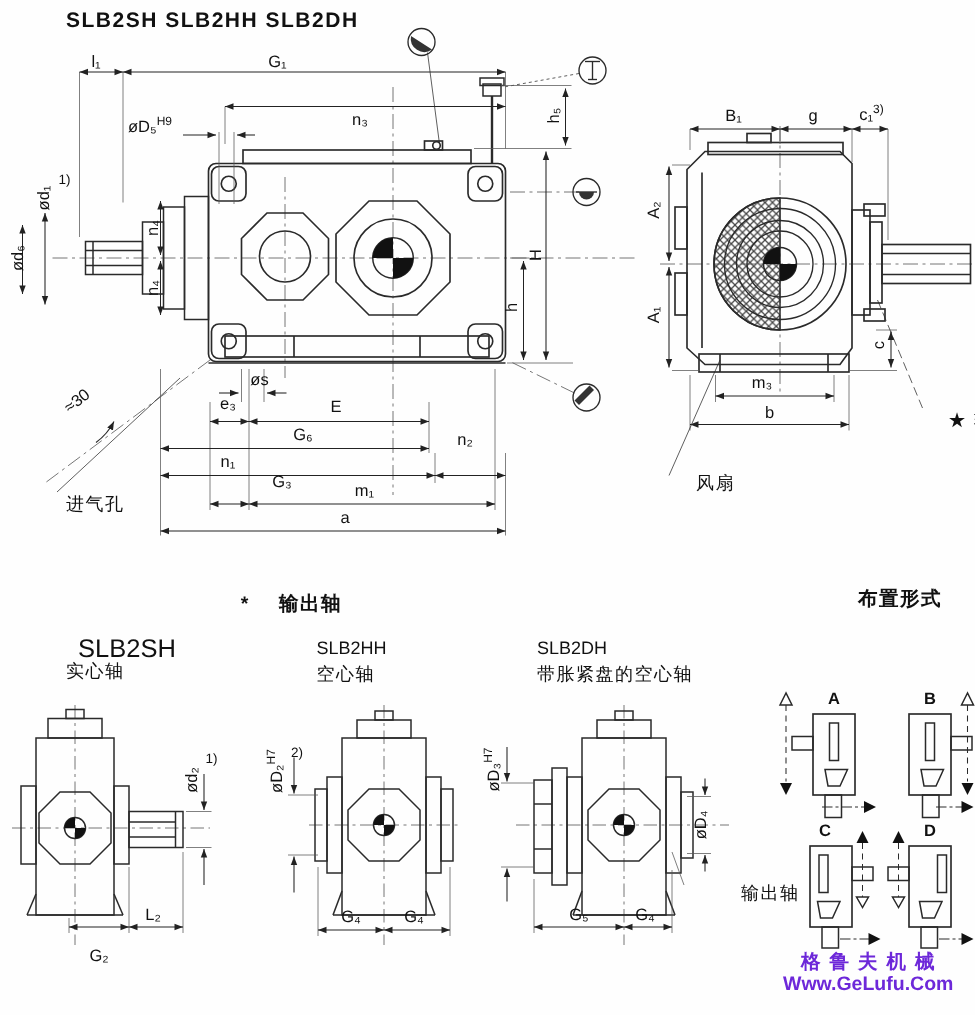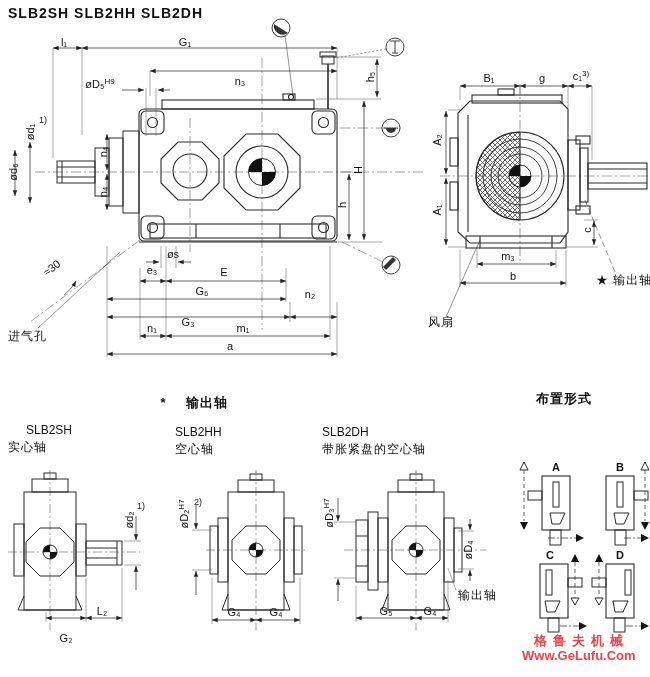--- a/index.html
+++ b/index.html
@@ -2,27 +2,27 @@
 <html><head>
 <meta charset="utf-8">
 <style>
   html,body{margin:0;padding:0;background:#ffffff;}
   #page{position:relative;width:650px;height:677px;background:#fefefe;overflow:hidden;
         font-family:"Liberation Sans", sans-serif;color:#111;}
   svg{position:absolute;left:0;top:0;}
   .lbl{position:absolute;font-size:11px;line-height:1;white-space:nowrap;color:#111;
        transform:translate(-50%,-50%);}
   .vlbl{transform:translate(-50%,-50%) rotate(-90deg);}
-  .tl{transform:none;}
+  .tl{transform:none;margin-left:36px;}
   .cjk{font-size:12px;letter-spacing:1px;}
   .big{font-size:13px;font-weight:bold;}
   .title{font-size:14px;font-weight:bold;letter-spacing:1px;}
   .sup{font-size:8px;vertical-align:super;}
   .note{font-size:9px;}
-  .wm{position:absolute;color:#ef4444;font-weight:bold;font-size:13px;white-space:nowrap;}
+  .wm{position:absolute;color:#6d28d9;font-weight:bold;font-size:13px;white-space:nowrap;}
   .wm1{letter-spacing:6px;}
 </style>
 </head>
 <body>
 
 <div id="page">
 
 <svg width="650" height="677" viewBox="0 0 650 677">
   <defs>
     <marker id="ar" viewBox="0 0 10 10" refX="9" refY="5" markerWidth="9" markerHeight="9" orient="auto-start-reverse">
@@ -402,42 +402,42 @@
 <span class="lbl vlbl" style="left:103px;top:152px">n₄</span>
 <span class="lbl vlbl" style="left:103px;top:192px">n₄</span>
 <span class="lbl" style="left:52px;top:268px;transform:translate(-50%,-50%) rotate(-38deg)">≈30</span>
 <span class="lbl cjk tl" style="left:8px;top:330px">进气孔</span>
 <span class="lbl" style="left:173px;top:254px">øs</span>
 <span class="lbl" style="left:152px;top:270px">e₃</span>
 <span class="lbl" style="left:224px;top:272px">E</span>
 <span class="lbl" style="left:202px;top:291px">G₆</span>
 <span class="lbl" style="left:188px;top:322px">G₃</span>
 <span class="lbl" style="left:310px;top:294px">n₂</span>
-<span class="lbl" style="left:152px;top:328px">n₁</span>
+<span class="lbl" style="left:152px;top:309px">n₁</span>
 <span class="lbl" style="left:243px;top:328px">m₁</span>
 <span class="lbl" style="left:230px;top:346px">a</span>
 <span class="lbl vlbl" style="left:370px;top:77px">h₅</span>
 <span class="lbl vlbl" style="left:358px;top:170px">H</span>
 <span class="lbl vlbl" style="left:342px;top:205px">h</span>
 
 <span class="lbl" style="left:489px;top:78px">B₁</span>
 <span class="lbl" style="left:542px;top:78px">g</span>
 <span class="lbl" style="left:581px;top:76px"><span>c₁</span><span class="sup">3)</span></span>
 <span class="lbl vlbl" style="left:437px;top:140px">A₂</span>
 <span class="lbl vlbl" style="left:437px;top:210px">A₁</span>
 <span class="lbl vlbl" style="left:587px;top:230px">c</span>
 <span class="lbl" style="left:508px;top:256px">m₃</span>
 <span class="lbl" style="left:513px;top:276px">b</span>
 <span class="lbl cjk tl" style="left:428px;top:316px">风扇</span>
 <span class="lbl cjk tl" style="left:596px;top:274px">★ 输出轴</span>
 
 <span class="lbl big" style="left:163px;top:402px">*</span>
 <span class="lbl big cjk" style="left:207px;top:402px">输出轴</span>
 <span class="lbl big cjk tl" style="left:536px;top:392px">布置形式</span>
-<span class="lbl tl" style="left:26px;top:424px;font-size:12px">SLB2SH</span>
+<span class="lbl tl" style="left:16px;top:424px;font-size:17px">SLB2SH</span>
 <span class="lbl tl cjk" style="left:8px;top:441px">实心轴</span>
 <span class="lbl tl" style="left:175px;top:426px;font-size:12px">SLB2HH</span>
 <span class="lbl tl cjk" style="left:175px;top:443px">空心轴</span>
 <span class="lbl tl" style="left:322px;top:426px;font-size:12px">SLB2DH</span>
 <span class="lbl tl cjk" style="left:322px;top:443px">带胀紧盘的空心轴</span>
 
 <span class="lbl vlbl" style="left:129px;top:520px">ød₂</span>
 <span class="lbl note" style="left:141px;top:506px">1)</span>
 <span class="lbl" style="left:66px;top:638px">G₂</span>
 <span class="lbl" style="left:102px;top:611px">L₂</span>

